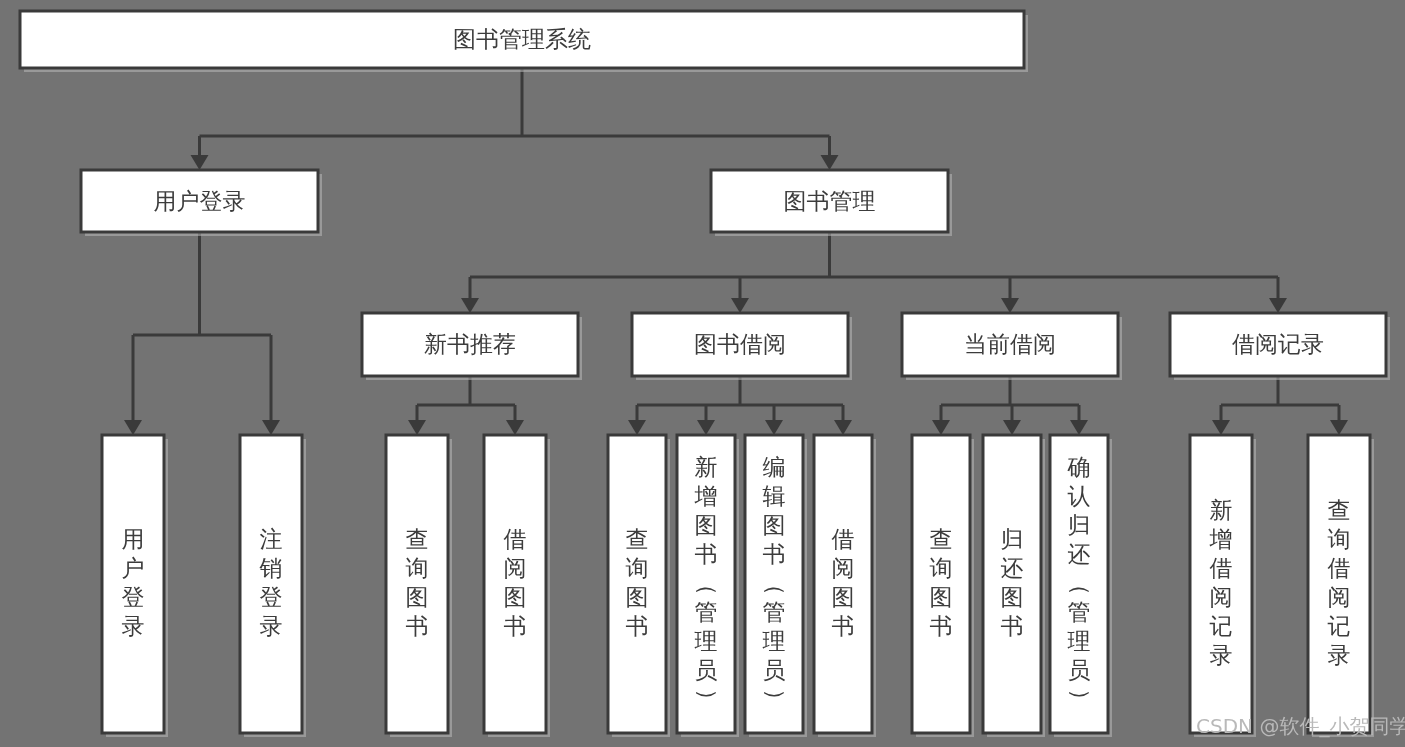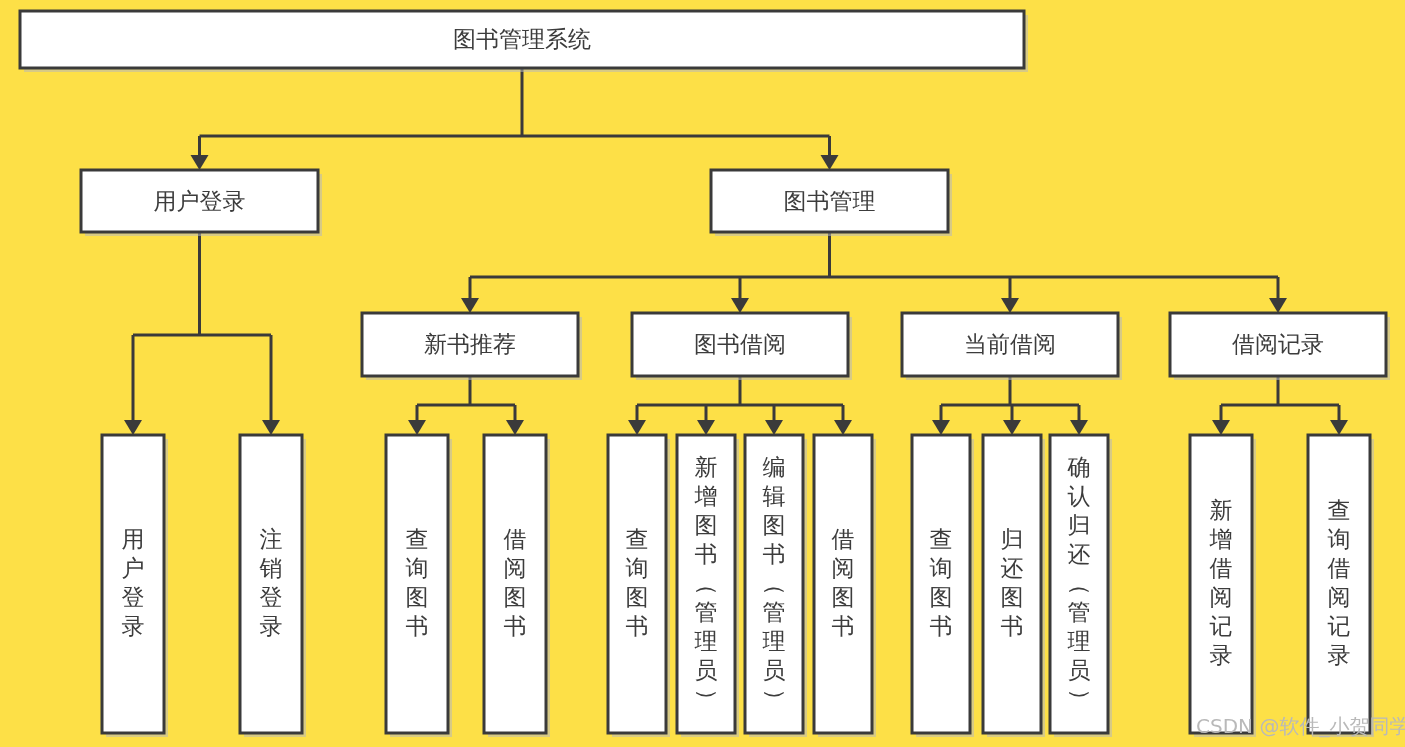--- a/index.html
+++ b/index.html
@@ -12,21 +12,21 @@
     width: 1405px;
     height: 747px;
     font-family: "DejaVu Sans", "Liberation Sans", sans-serif;
     overflow: hidden;
     position: relative;
   }
   #diagram-root {
     position: relative;
     width: 1405px;
     height: 747px;
-    background: #fde047;
+    background: #737373;
   }
   svg#diagram-svg {
     position: absolute;
     left: 0;
     top: 0;
     width: 1405px;
     height: 747px;
     display: block;
   }
   .node-box {

